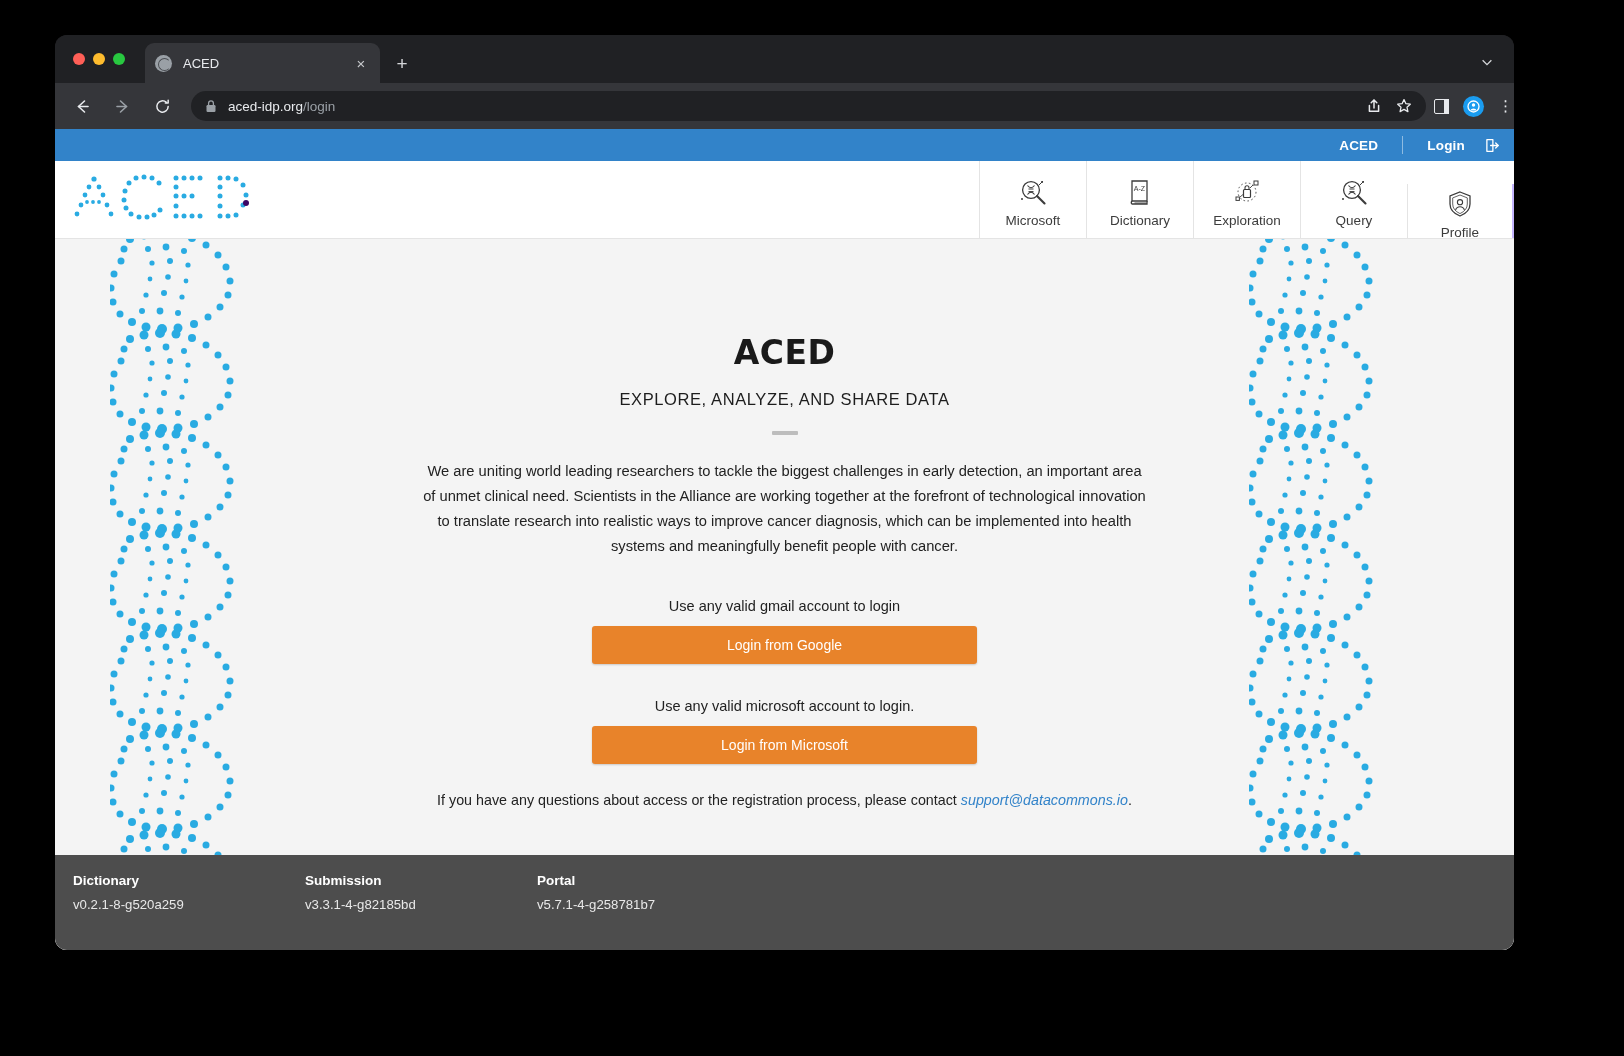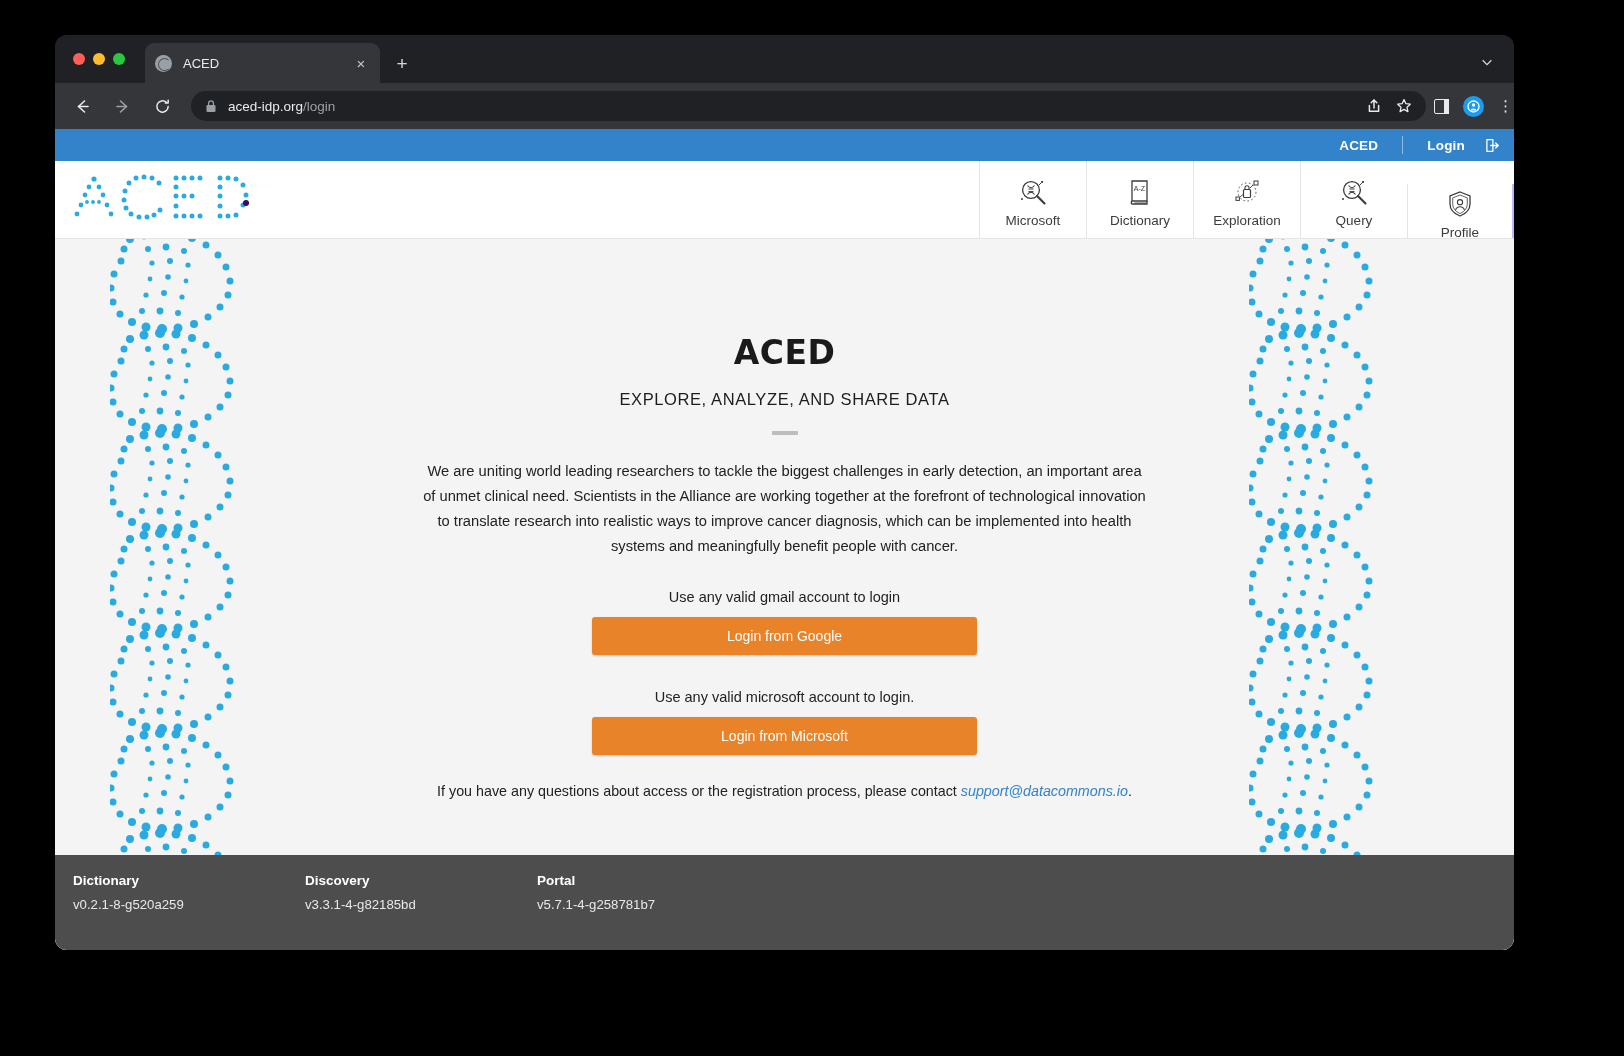--- a/index.html
+++ b/index.html
@@ -233,21 +233,21 @@
   }
   .blurb {
     margin-top: 24px;
     font-size: 14.7px;
     line-height: 25px;
     color: #222;
     width: 730px;
     margin-left: auto; margin-right: auto;
   }
   .hint {
-    margin-top: 30px;
+    margin-top: 39px;
     font-size: 14.5px;
     color: #222;
   }
   .btn {
     display: block;
     width: 385px;
     height: 38px;
     margin: 12px auto 0;
     background: #e8832a;
     color: #ffffff;
@@ -635,21 +635,21 @@
 
           <div class="contact"><span>If you have any questions about access or the registration process, please contact </span><a href="#">support@datacommons.io</a><span>.</span></div>
         </div>
 
         <div class="footer">
           <div class="fcol">
             <div class="fcol-title">Dictionary</div>
             <div class="fcol-ver">v0.2.1-8-g520a259</div>
           </div>
           <div class="fcol">
-            <div class="fcol-title">Discovery</div>
+            <div class="fcol-title">Submission</div>
             <div class="fcol-ver">v3.3.1-4-g82185bd</div>
           </div>
           <div class="fcol">
             <div class="fcol-title">Portal</div>
             <div class="fcol-ver">v5.7.1-4-g258781b7</div>
           </div>
         </div>
 
       </div>
     </div>

